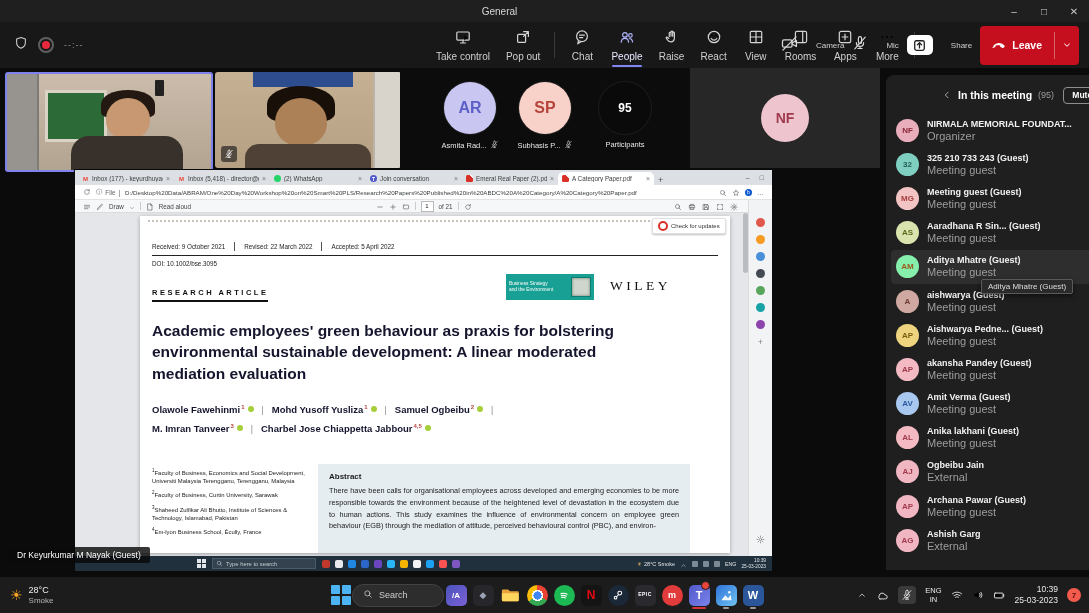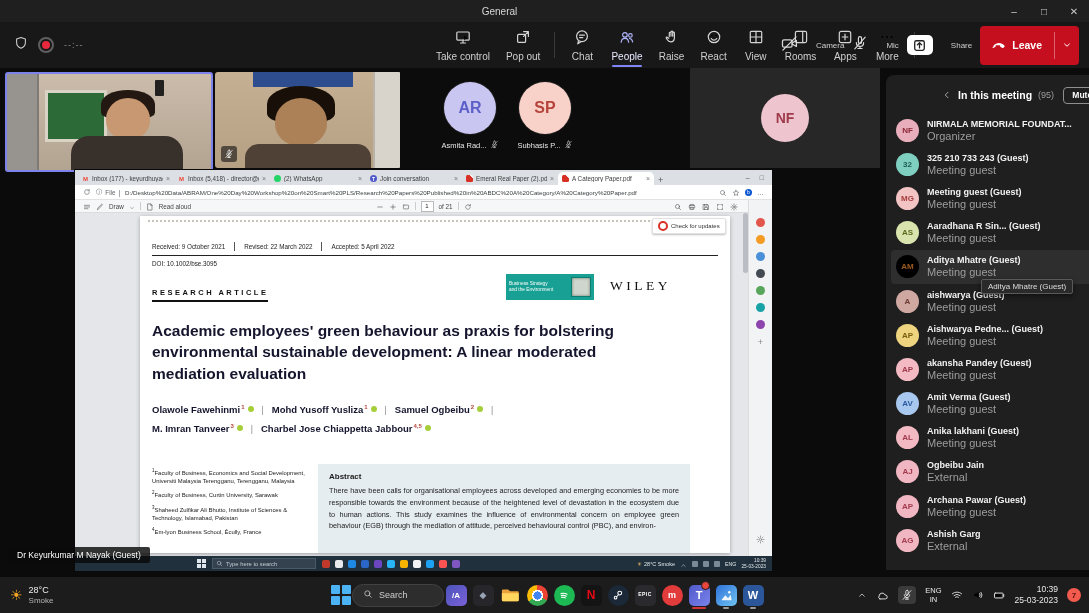--- a/index.html
+++ b/index.html
@@ -348,20 +348,26 @@
         <div class="audio-tile" style="left:105px">
           <div class="audio-circle" style="background:#f8d2c9;color:#b5443a;">SP</div>
           <div class="audio-label">
             <span>Subhasis P...</span>
             <span><svg width="9" height="9" viewBox="0 0 16 16" fill="none" stroke="#b8b8b8" stroke-width="1.2" stroke-linecap="round" stroke-linejoin="round">
                 <rect x="6.4" y="1.7" width="3.2" height="6.8" rx="1.6"></rect>
                 <path d="M4.4 7.7c0 2.1 1.5 3.7 3.6 3.7s3.6-1.6 3.6-3.7M8 11.4v2.1M5.9 13.5h4.2M2.8 13.8L13.2 2.2"></path>
               </svg></span>
           </div>
         </div>
+        <div class="audio-tile" style="left:185px">
+          <div class="audio-circle" style="background:#0a0a0a;color:#ffffff;font-size:12px;">95</div>
+          <div class="audio-label">
+            <span>Participants</span>
+          </div>
+        </div>
       </div>
 
     <div id="nf-tile">
       <div id="nf-circle" style="background: rgb(238, 197, 206); color: rgb(159, 58, 75);">NF</div>
     </div>
 
     <div id="browser">
       <div id="tabstrip">
           <div class="tab">
             <span class="fav fav-gmail">M</span>
@@ -673,21 +679,21 @@
               <div class="p-role">Meeting guest</div>
             </div>
             <div class="p-right">
               <svg width="11" height="11" viewBox="0 0 16 16" fill="none" stroke="#c4c4c4" stroke-width="1.2" stroke-linecap="round" stroke-linejoin="round">
                 <rect x="6.4" y="1.7" width="3.2" height="6.8" rx="1.6"></rect>
                 <path d="M4.4 7.7c0 2.1 1.5 3.7 3.6 3.7s3.6-1.6 3.6-3.7M8 11.4v2.1M5.9 13.5h4.2M2.8 13.8L13.2 2.2"></path>
               </svg>
             </div>
           </div>
           <div class="p-row hovered">
-            <div class="p-avatar" style="background:#000000;color:#9c5a1f">AM</div>
+            <div class="p-avatar" style="background:#86efac;color:#9c5a1f">AM</div>
             <div class="p-meta">
               <div class="p-name">Aditya Mhatre (Guest)</div>
               <div class="p-role">Meeting guest</div>
             </div>
             <div class="p-right">
               <span class="p-dots">…</span>
             </div>
           </div>
           <div class="p-row">
             <div class="p-avatar" style="background:#cfa9a1;color:#6b3a32">A</div>

